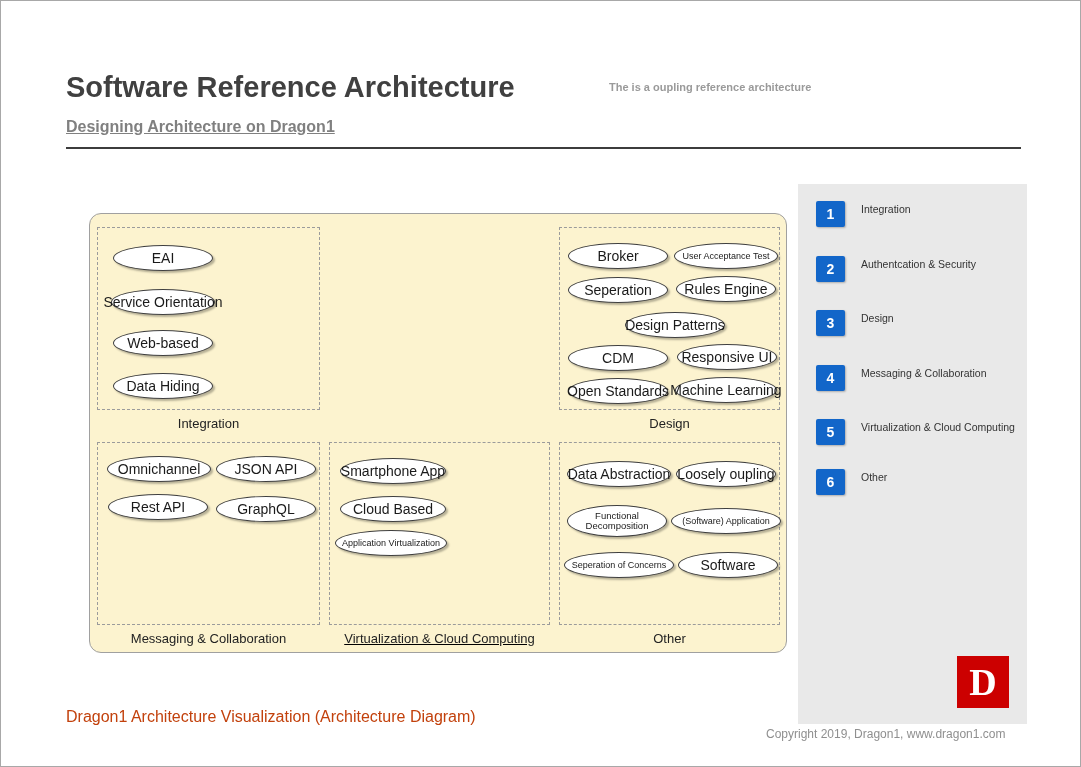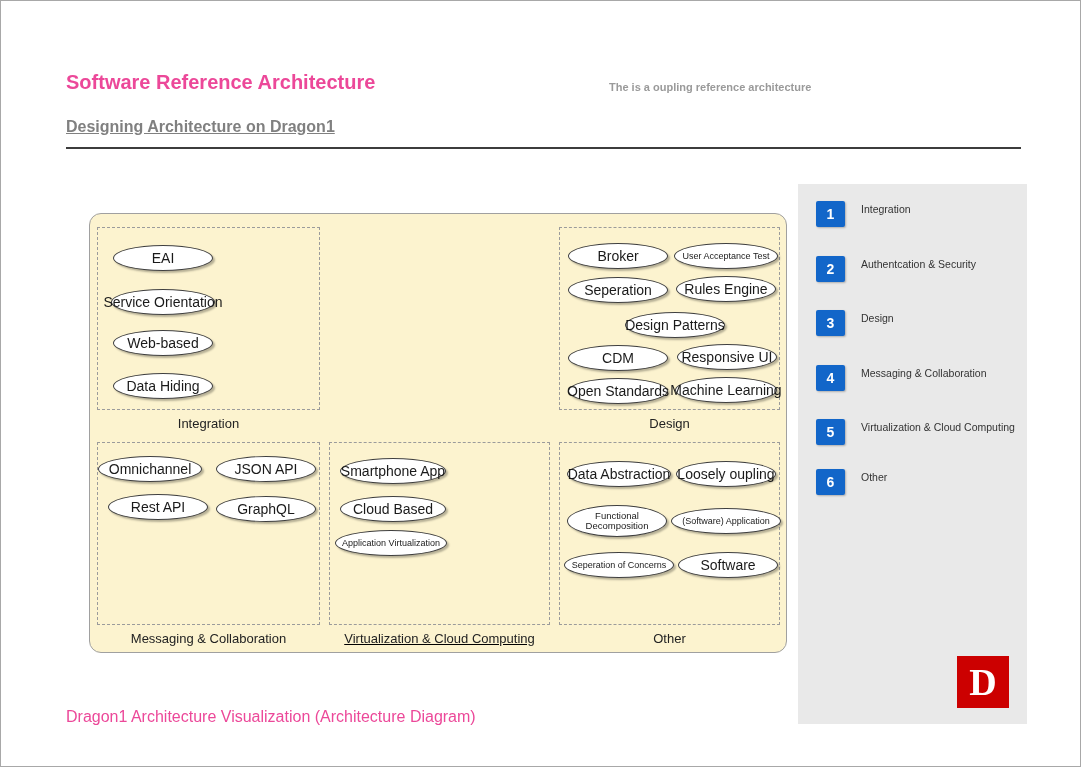--- a/index.html
+++ b/index.html
@@ -4,21 +4,21 @@
 <style>
   * { box-sizing: border-box; margin: 0; padding: 0; }
   html, body { width: 1081px; height: 767px; background: #fff; }
   body { font-family: "Liberation Sans", sans-serif; }
   #root {
     position: relative; width: 1081px; height: 767px;
     background: #fff; border: 1px solid #a8a8a8; overflow: hidden;
   }
 
   
-  .title { position: absolute; left: 65px; top: 70px; font-size: 20px; font-weight: bold; color: #ec4899; }
+  .title { position: absolute; left: 65px; top: 70px; font-size: 29px; font-weight: bold; color: #404040; }
   .title-note { position: absolute; left: 608px; top: 80px; font-size: 11px; font-weight: bold; color: #9a9a9a; }
   .subtitle { position: absolute; left: 65px; top: 117px; font-size: 16px; font-weight: bold; color: #808080; text-decoration: underline; }
   .divider { position: absolute; left: 65px; top: 146px; width: 955px; height: 2px; background: #3c3c3c; }
 
   
   .legend { position: absolute; left: 797px; top: 183px; width: 229px; height: 540px;
             background: var(--legend-bg, #e9e9e9); }
   .legend-item { position: absolute; left: 18px; width: 200px; height: 28px; cursor: pointer; }
   .legend-num { position: absolute; left: 0; top: 0; width: 29px; height: 26px;
                 background: var(--accent-blue, #1266c9); color: #fff; font-weight: bold; font-size: 14px;
@@ -47,21 +47,21 @@
   .oval { position: absolute; height: 26px; background: #fff; border: 1px solid #3f3f3f; border-radius: 50%;
           display: flex; align-items: center; justify-content: center; text-align: center;
           font-size: 14px; color: #1a1a1a; white-space: nowrap;
           box-shadow: 2px 2px 2px rgba(0,0,0,0.28); cursor: pointer; }
   .oval.h2 { height: 32px; white-space: normal; font-size: 9.5px; line-height: 1.1; padding: 0 10px; }
   .oval.sm { font-size: 9px; }
 
   
   .notes { position: absolute; left: 557px; top: 669px; font-size: 12px; line-height: 14px;
            color: var(--note-blue, #00008b); }
-  .caption { position: absolute; left: 65px; top: 707px; font-size: 16px; color: #ec4899; }
+  .caption { position: absolute; left: 65px; top: 707px; font-size: 16px; color: #c2410c; }
   .copyright { position: absolute; left: 765px; top: 726px; font-size: 12px; color: #8f8f8f; }
 </style>
 </head>
 <body>
 
 <div id="root">
 
   <div class="title">Software Reference Architecture</div>
   <div class="title-note">The is a oupling reference architecture</div>
   <div class="subtitle">Designing Architecture on Dragon1</div>
@@ -120,21 +120,21 @@
         <div class="oval" style="left:8px;top:117px;width:100px">CDM</div>
         <div class="oval" style="left:117px;top:116px;width:100px">Responsive UI</div>
         <div class="oval" style="left:8px;top:150px;width:100px">Open Standards</div>
         <div class="oval" style="left:115px;top:149px;width:102px">Machine Learning</div>
       </div>
       <div class="glabel">Design</div>
     </div>
 
     <div class="group" id="g3">
       <div class="box">
-        <div class="oval" style="left:0;top:13px;width:104px">Omnichannel</div>
+        <div class="oval" style="left:9px;top:13px;width:104px">Omnichannel</div>
         <div class="oval" style="left:118px;top:13px;width:100px">JSON API</div>
         <div class="oval" style="left:10px;top:51px;width:100px">Rest API</div>
         <div class="oval" style="left:118px;top:53px;width:100px">GraphQL</div>
       </div>
       <div class="glabel">Messaging &amp; Collaboration</div>
     </div>
 
     <div class="group" id="g4">
       <div class="box">
         <div class="oval" style="left:10px;top:15px;width:106px">Smartphone App</div>
@@ -153,14 +153,15 @@
         <div class="oval sm" style="left:4px;top:109px;width:110px">Seperation of Concerns</div>
         <div class="oval" style="left:118px;top:109px;width:100px">Software</div>
       </div>
       <div class="glabel">Other</div>
     </div>
 
   </div>
 
 
   <div class="caption">Dragon1 Architecture Visualization (Architecture Diagram)</div>
+  <div class="copyright">Copyright 2019, Dragon1, www.dragon1.com</div>
 
 </div>
 
 </body></html>

